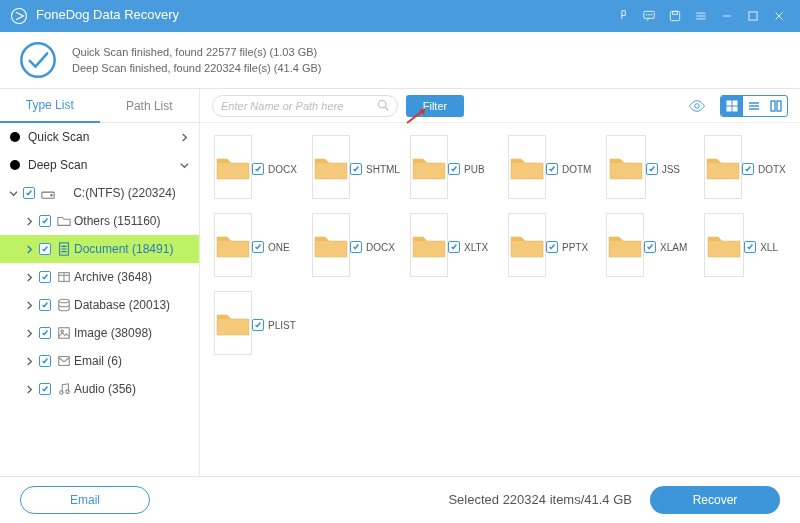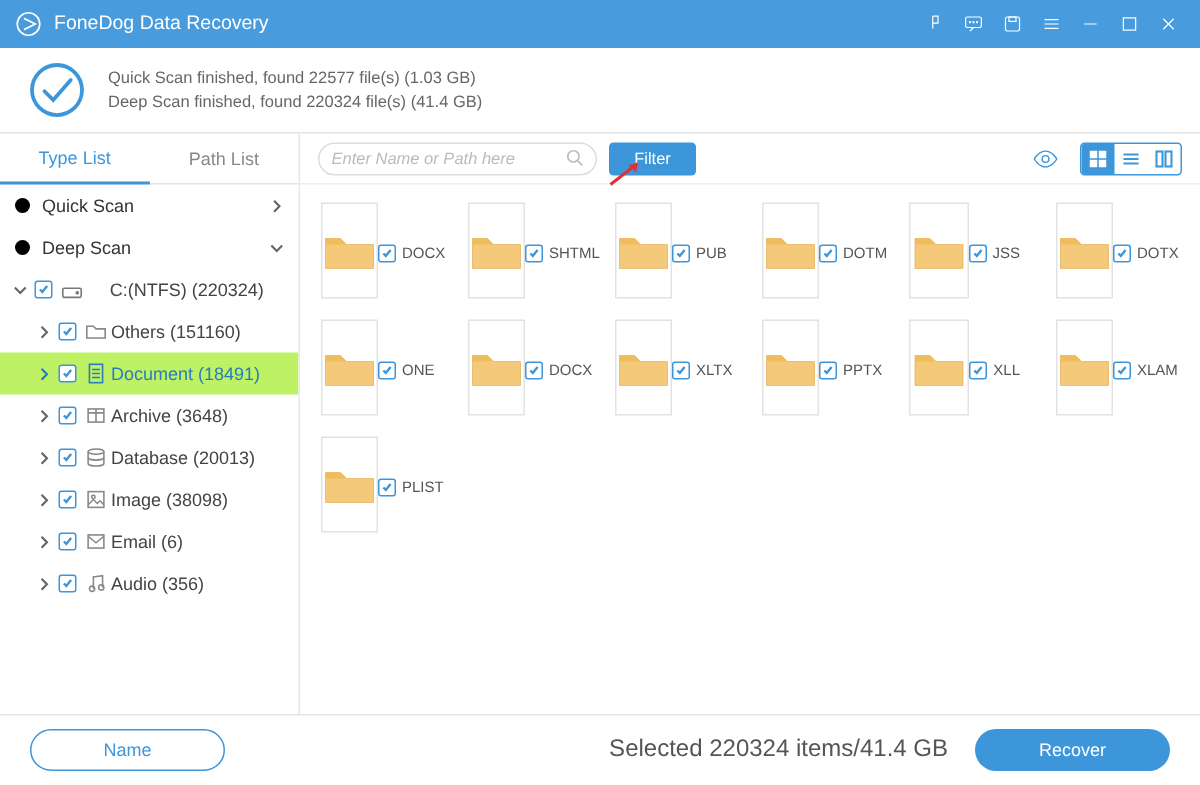--- a/index.html
+++ b/index.html
@@ -71,21 +71,21 @@
   .card { width: 74px; display: flex; flex-direction: row; }
   .thumb { width: 74px; height: 64px; border: 1px solid #e2e2e2; display: flex; align-items: center; justify-content: center; background: #fff; }
   .thumb svg { width: 36px; height: 32px; }
   .caprow { display: flex; align-items: center; gap: 4px; margin-top: 4px; font-size: 10px; color: #555; }
   .caprow .lbl { flex: 1; text-align: left; }
 
   
   .footer { height: 46px; border-top: 1px solid #e5e5e5; display: flex; align-items: center; padding: 0 20px; }
   .btn-back { width: 130px; height: 28px; border: 1px solid #3d95da; color: #3d95da; border-radius: 14px; display: flex; align-items: center; justify-content: center; font-size: 12px; cursor: pointer; }
   .footer-spacer { flex: 1; }
-  .sel-text { font-size: 16px; color: #555; margin-right: 18px; }
+  .sel-text { font-size: 13px; color: #555; margin-right: 18px; }
   .btn-recover { width: 130px; height: 28px; background: #3d95da; color: #fff; border-radius: 14px; display: flex; align-items: center; justify-content: center; font-size: 12px; cursor: pointer; }
 </style>
 </head>
 <body>
 
 <div class="titlebar">
   <div class="titlebar-left">
     <span class="logo">
       <svg viewBox="0 0 24 24">
           <circle cx="12" cy="12" r="10" fill="none" stroke="#fff" stroke-width="1.5"></circle>
@@ -579,39 +579,39 @@
             </svg>
           </div>
           <div class="caprow">
             <span class="chk">
               <span class="chkbox">
                 <svg viewBox="0 0 10 10">
                   <path d="M2 5l2 2 4-5"></path>
                 </svg>
               </span>
             </span>
+            <span class="lbl">XLAM</span>
+          </div>
+        </div>
+        <div class="card">
+          <div class="thumb">
+            <svg viewBox="0 0 36 32">
+              <path d="M2 8h10l4 4h18v16H2z" fill="#f4c97a" stroke="#e3b25d" stroke-width="0.5"></path>
+              <path d="M2 8h10l4 4H2z" fill="#f0bd5e"></path>
+            </svg>
+          </div>
+          <div class="caprow">
+            <span class="chk">
+              <span class="chkbox">
+                <svg viewBox="0 0 10 10">
+                  <path d="M2 5l2 2 4-5"></path>
+                </svg>
+              </span>
+            </span>
             <span class="lbl">XLL</span>
-          </div>
-        </div>
-        <div class="card">
-          <div class="thumb">
-            <svg viewBox="0 0 36 32">
-              <path d="M2 8h10l4 4h18v16H2z" fill="#f4c97a" stroke="#e3b25d" stroke-width="0.5"></path>
-              <path d="M2 8h10l4 4H2z" fill="#f0bd5e"></path>
-            </svg>
-          </div>
-          <div class="caprow">
-            <span class="chk">
-              <span class="chkbox">
-                <svg viewBox="0 0 10 10">
-                  <path d="M2 5l2 2 4-5"></path>
-                </svg>
-              </span>
-            </span>
-            <span class="lbl">XLAM</span>
           </div>
         </div>
         <div class="card">
           <div class="thumb">
             <svg viewBox="0 0 36 32">
               <path d="M2 8h10l4 4h18v16H2z" fill="#f4c97a" stroke="#e3b25d" stroke-width="0.5"></path>
               <path d="M2 8h10l4 4H2z" fill="#f0bd5e"></path>
             </svg>
           </div>
           <div class="caprow">
@@ -630,17 +630,17 @@
 </div>
 
 <div class="arrow">
   <svg viewBox="0 0 26 20">
       <path d="M2 18 L20 4" stroke="#e03030" stroke-width="2" fill="none"></path>
       <path d="M20 4 L14 5 L19 10 Z" fill="#e03030"></path>
     </svg>
 </div>
 
 <div class="footer">
-  <div class="btn-back">Name</div>
+  <div class="btn-back">Email</div>
   <div class="footer-spacer"></div>
   <span class="sel-text">Selected 220324 items/41.4 GB</span>
   <div class="btn-recover">Recover</div>
 </div>
 
 </body></html>

